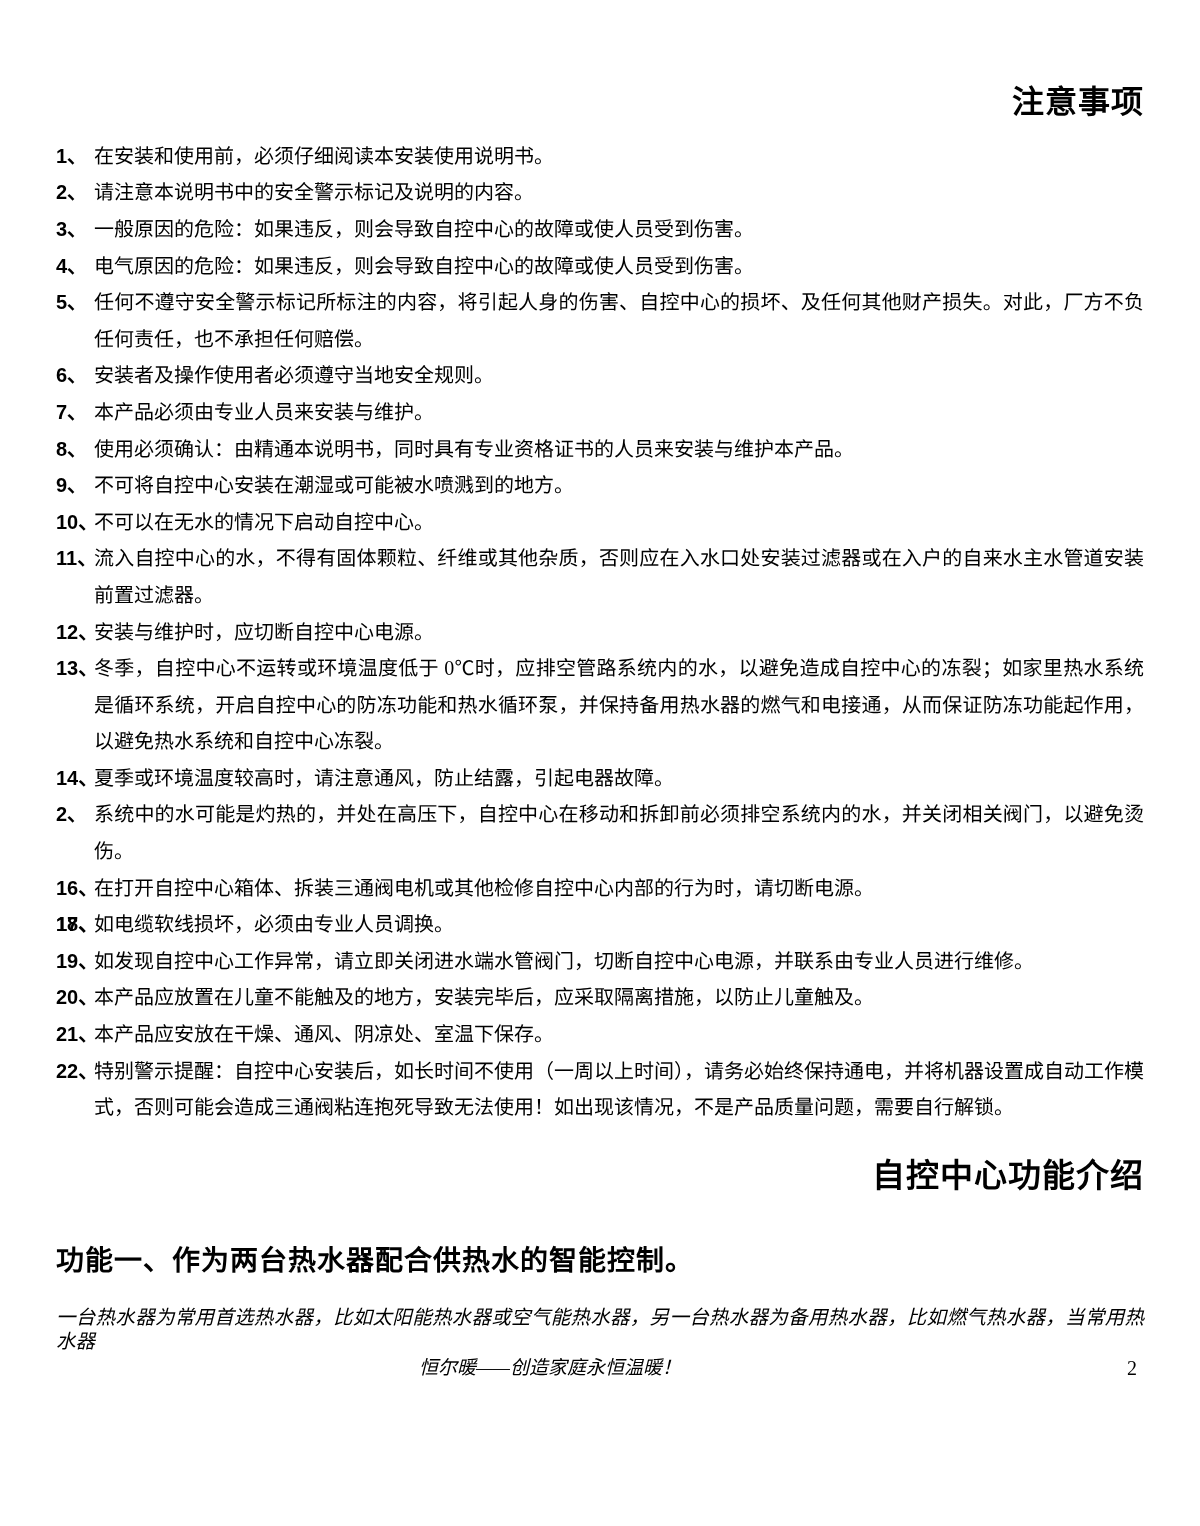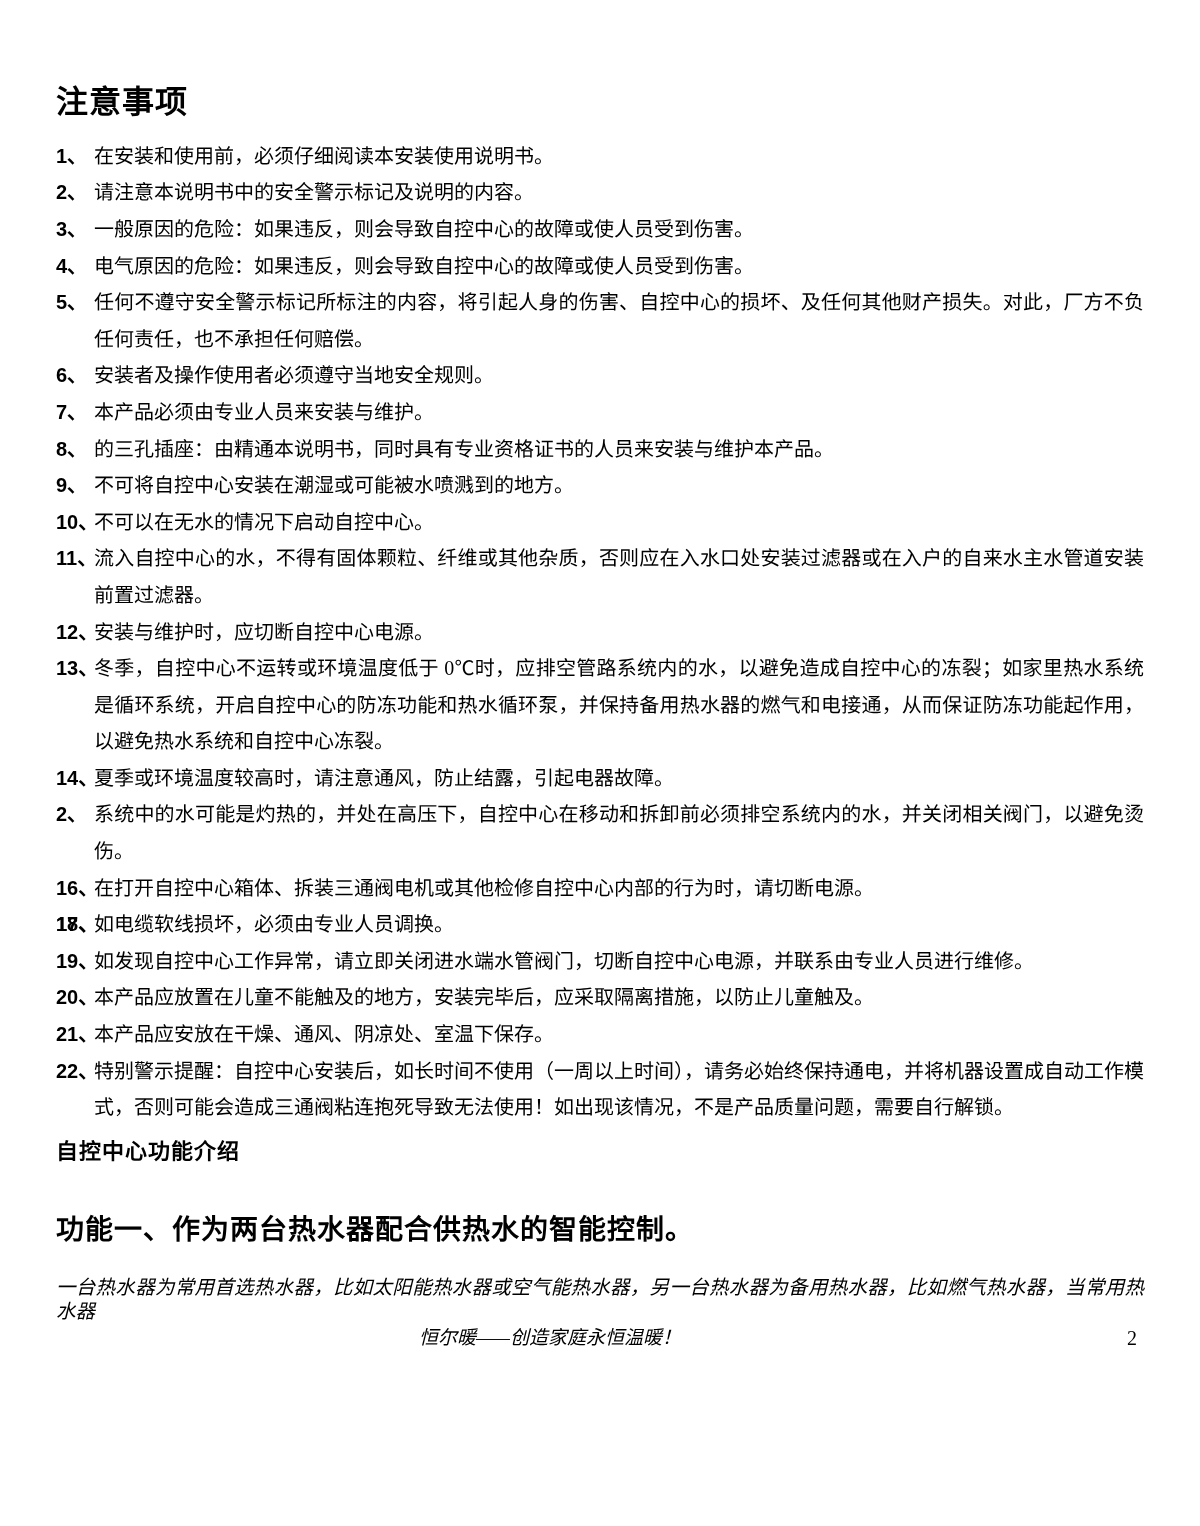--- a/index.html
+++ b/index.html
@@ -28,29 +28,30 @@
     font-weight: bold;
     font-size: 45px;
     line-height: 1.2;
     letter-spacing: 4px;
   }
   .section-heading {
     margin: 0;
     font-family: "Liberation Sans", sans-serif;
     font-weight: bold;
     letter-spacing: 1px;
+    text-align: right;
   }
   .h-precautions {
     margin-top: 84px;
     font-size: 32px;
     line-height: 1.15;
   }
   .h-functions {
-    margin-top: 13px;
-    font-size: 22px;
+    margin-top: 31px;
+    font-size: 33px;
     line-height: 1.15;
   }
   .feature-heading {
     margin: 49px 0 0 0;
     font-family: "Liberation Sans", sans-serif;
     font-weight: bold;
     font-size: 28px;
     line-height: 1.2;
     letter-spacing: 1px;
   }
@@ -116,21 +117,21 @@
   <h2 class="section-heading h-precautions">注意事项</h2>
 
   <ol class="precaution-list">
     <li><span class="num">1、</span><span>在安装和使用前，必须仔细阅读本安装使用说明书。</span></li>
     <li><span class="num">2、</span><span>请注意本说明书中的安全警示标记及说明的内容。</span></li>
     <li><span class="num">3、</span><span>一般原因的危险：如果违反，则会导致自控中心的故障或使人员受到伤害。</span></li>
     <li><span class="num">4、</span><span>电气原因的危险：如果违反，则会导致自控中心的故障或使人员受到伤害。</span></li>
     <li><span class="num">5、</span><span>任何不遵守安全警示标记所标注的内容，将引起人身的伤害、自控中心的损坏、及任何其他财产损失。对此，厂方不负任何责任，也不承担任何赔偿。</span></li>
     <li><span class="num">6、</span><span>安装者及操作使用者必须遵守当地安全规则。</span></li>
     <li><span class="num">7、</span><span>本产品必须由专业人员来安装与维护。</span></li>
-    <li><span class="num">8、</span><span>的三孔插座：由精通本说明书，同时具有专业资格证书的人员来安装与维护本产品。</span></li>
+    <li><span class="num">8、</span><span>使用必须确认：由精通本说明书，同时具有专业资格证书的人员来安装与维护本产品。</span></li>
     <li><span class="num">9、</span><span>不可将自控中心安装在潮湿或可能被水喷溅到的地方。</span></li>
     <li><span class="num">10、</span><span>不可以在无水的情况下启动自控中心。</span></li>
     <li><span class="num">11、</span><span>流入自控中心的水，不得有固体颗粒、纤维或其他杂质，否则应在入水口处安装过滤器或在入户的自来水主水管道安装前置过滤器。</span></li>
     <li><span class="num">12、</span><span>安装与维护时，应切断自控中心电源。</span></li>
     <li><span class="num">13、</span><span>冬季，自控中心不运转或环境温度低于 0℃时，应排空管路系统内的水，以避免造成自控中心的冻裂；如家里热水系统是循环系统，开启自控中心的防冻功能和热水循环泵，并保持备用热水器的燃气和电接通，从而保证防冻功能起作用，以避免热水系统和自控中心冻裂。</span></li>
     <li><span class="num">14、</span><span>夏季或环境温度较高时，请注意通风，防止结露，引起电器故障。</span></li>
     <li><span class="num">2、</span><span>系统中的水可能是灼热的，并处在高压下，自控中心在移动和拆卸前必须排空系统内的水，并关闭相关阀门，以避免烫伤。</span></li>
     <li><span class="num">16、</span><span>在打开自控中心箱体、拆装三通阀电机或其他检修自控中心内部的行为时，请切断电源。</span></li>
     <li><span class="num">17、</span></li>
     <li><span class="num">18、</span><span>如电缆软线损坏，必须由专业人员调换。</span></li>

